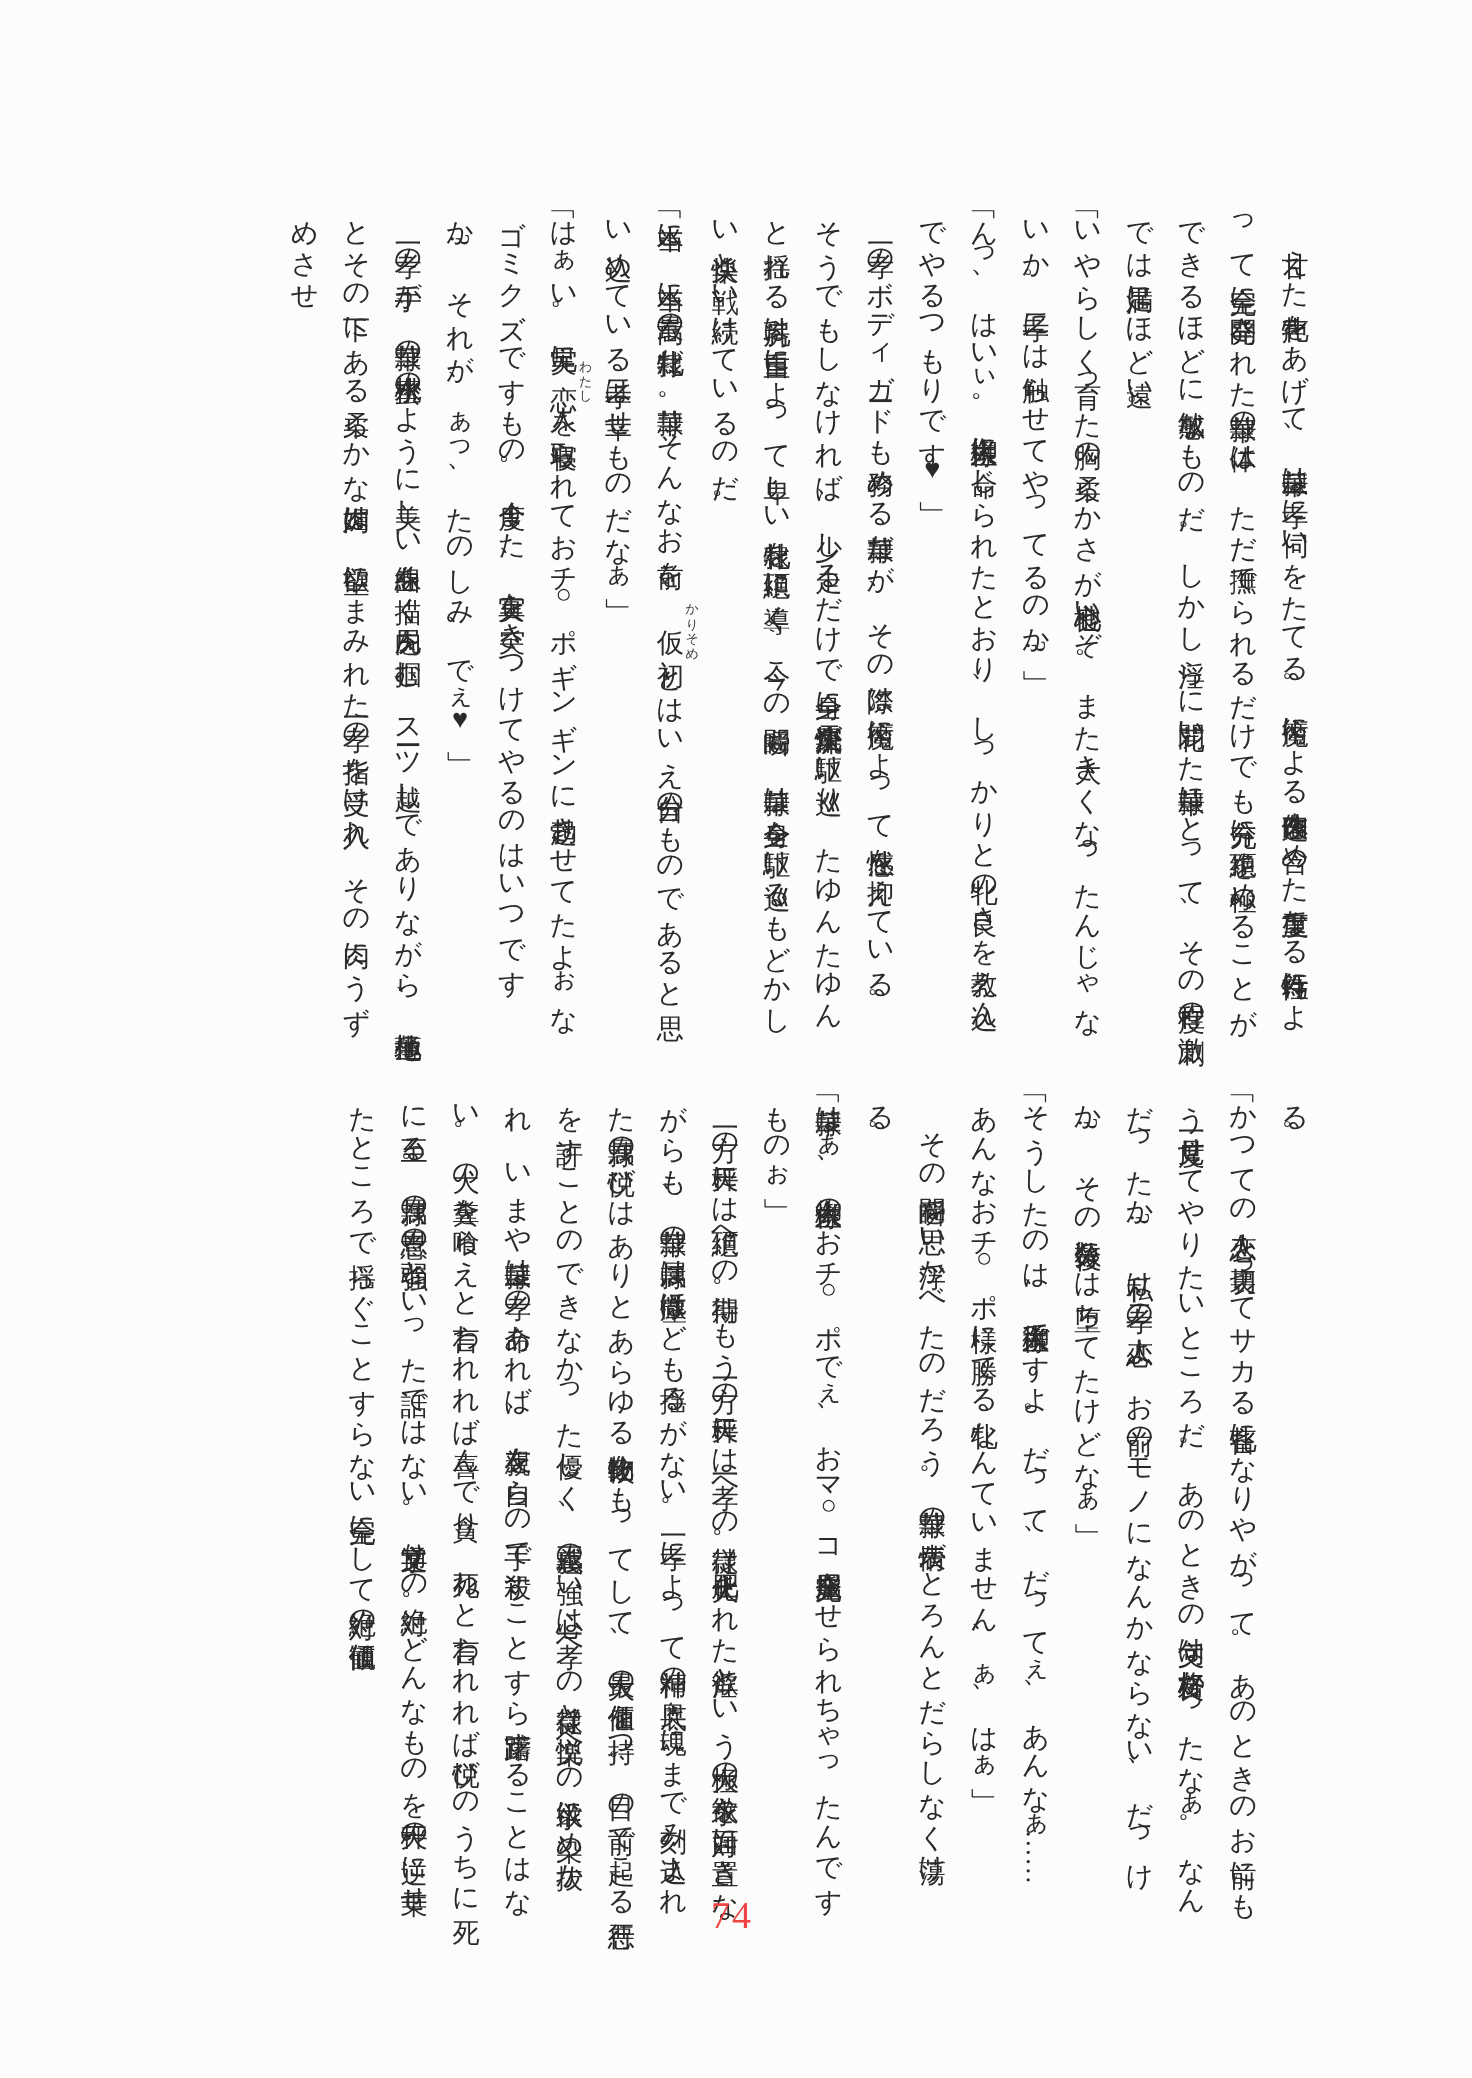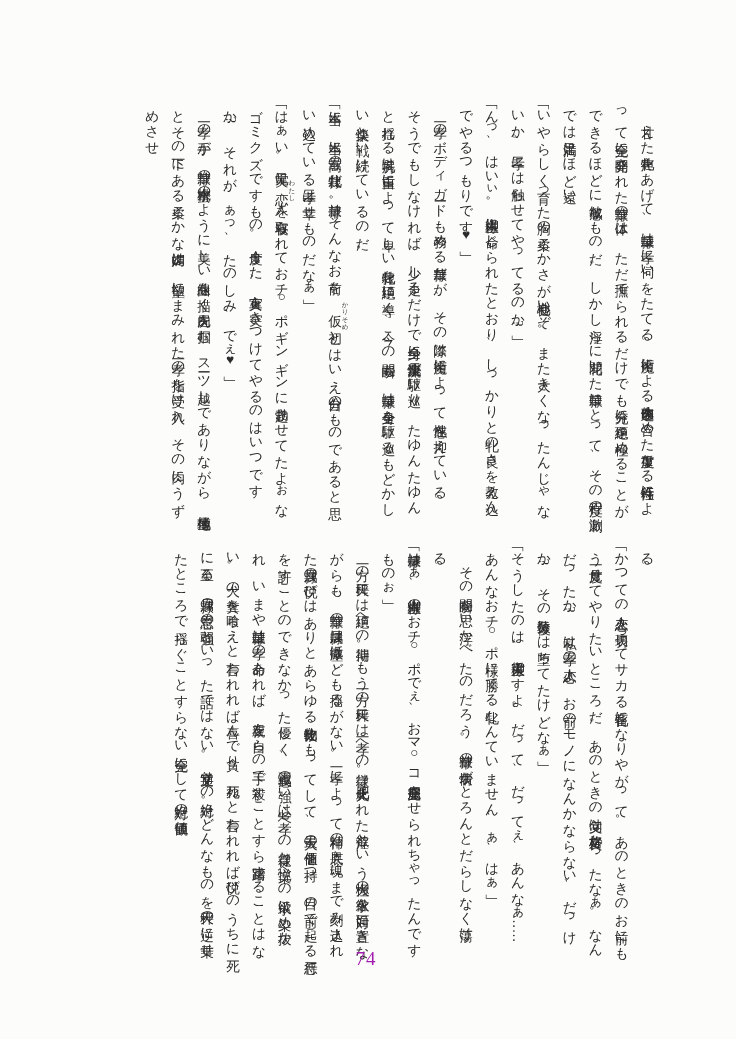--- a/index.html
+++ b/index.html
@@ -41,21 +41,21 @@
     color: #3a3a3a;
   }
   .folio {
     position: absolute;
     top: 948px;
     left: 345px;
     width: 42px;
     text-align: center;
     font-size: 19px;
     letter-spacing: 1px;
-    color: #a21caf;
+    color: #ef4444;
   }
 </style>
 </head>
 <body>
 
 <div class="page">
   <section class="tblock upper">
       <p>　甘えた牝声をあげて、隷華は一孝に伺いをたてる。魔術による肉体改造を含めた度重なる性行為によって完全に開発された隷華の体は、ただ撫でられるだけでも充分に絶頂を極めることができるほどに敏感なものだ。しかし淫らに花開いた隷華にとって、その程度の刺激では満足にほど遠い。</p>
       <p>「いやらしく育った胸の柔らかさが心地良いぞ。また大きくなったんじゃないか。孝二には触らせてやってるのか?」</p>
       <p>「んっ、はいぃ。御主人様に命じられたとおり、しっかりと牝の良さを教え込んでやるつもりです♥」</p>

